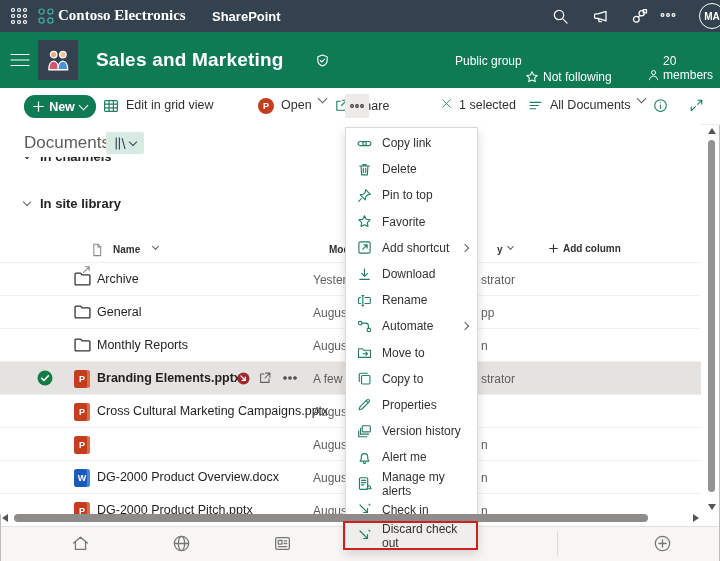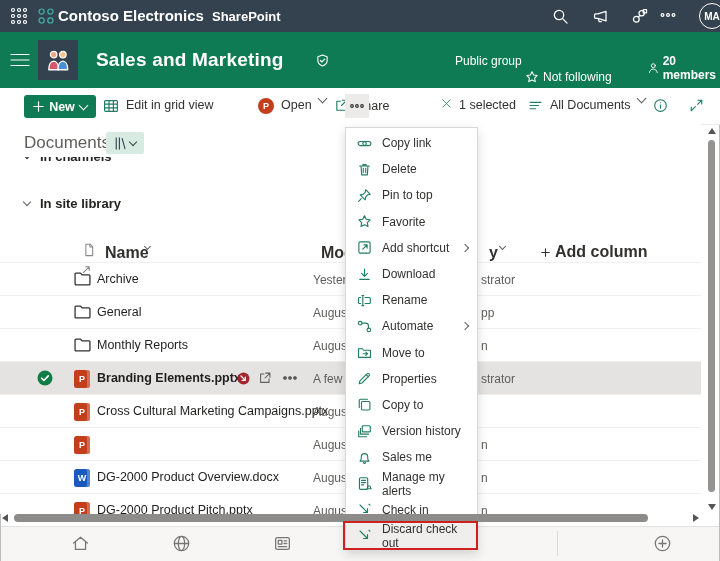--- a/index.html
+++ b/index.html
@@ -5,51 +5,51 @@
   html,body{margin:0;padding:0;background:#fff;}
   body{width:720px;height:561px;position:relative;overflow:hidden;
        font-family:"Liberation Sans",sans-serif;color:#323130;-webkit-font-smoothing:antialiased;}
   .screen{position:absolute;inset:0;box-shadow:inset 0 0 0 1px #bfbdbb;}
   .abs{position:absolute;}
   svg{fill:none;stroke:currentColor;stroke-width:1.2;stroke-linecap:round;stroke-linejoin:round;display:block;}
   .row-flex{display:flex;align-items:center;}
 
   
   .suite{position:absolute;left:0;top:0;width:720px;height:32px;background:#33424e;color:#fff;}
-  .suite .brand{position:absolute;left:58px;top:7px;font-family:Liberation Sans, sans-serif;font-weight:bold;font-size:15px;}
+  .suite .brand{position:absolute;left:58px;top:7px;font-family:Liberation Serif, serif;font-weight:bold;font-size:15px;}
   .suite .product{position:absolute;left:212px;top:9px;font-weight:bold;font-size:13px;}
   .avatar{position:absolute;left:690px;top:3px;width:24px;height:24px;border:1.5px solid #fff;border-radius:50%;
           font-size:10px;font-weight:bold;display:flex;align-items:center;justify-content:center;margin-left:9px;}
 
   
   .site{position:absolute;left:0;top:32px;width:720px;height:56px;background:#0f7b55;color:#fff;}
   .site-title{position:absolute;left:96px;top:17px;font-size:19px;font-weight:bold;letter-spacing:.2px;}
   .site-logo{position:absolute;left:38px;top:8px;width:40px;height:40px;background:#33424e;display:flex;align-items:center;justify-content:center;}
-  .site-meta{position:absolute;top:22px;font-size:12px;display:flex;align-items:center;gap:4px;}
+  .site-meta{position:absolute;top:22px;font-size:12px;display:flex;align-items:flex-end;gap:4px;}
 
   
   .cmd{position:absolute;left:0;top:88px;width:720px;height:36px;background:#fff;border-bottom:1px solid #ececec;}
-  .btn-new{position:absolute;left:24px;top:7px;width:72px;height:23px;background:#0f7b55;color:#fff;border-radius:3px;
+  .btn-new{position:absolute;left:24px;top:7px;width:72px;height:23px;background:#0f7b55;color:#fff;border-radius:11px;
            display:flex;align-items:center;justify-content:center;gap:5px;font-size:12.5px;font-weight:bold;}
   .cmd-item{position:absolute;top:10px;font-size:12.5px;color:#323130;display:flex;align-items:flex-start;gap:7px;}
   .chvb{width:6px;height:6px;border-right:1.3px solid currentColor;border-bottom:1.3px solid currentColor;
         transform:rotate(45deg);display:inline-block;margin-top:-3px;}
   .chvr{width:5px;height:5px;border-right:1.2px solid currentColor;border-bottom:1.2px solid currentColor;
         transform:rotate(-45deg);display:inline-block;}
   .more-btn{position:absolute;left:345px;top:6px;width:24px;height:24px;background:#edebe9;display:flex;align-items:center;justify-content:center;}
 
   
   .content{position:absolute;left:0;top:124px;width:701px;height:390px;background:#fff;}
   .doc-head{position:absolute;left:24px;top:9px;font-size:17px;color:#605e5c;}
   .books-btn{position:absolute;left:106px;top:8px;width:38px;height:22px;background:#d8ebe3;border-radius:2px;
              display:flex;align-items:center;justify-content:center;gap:3px;color:#33424e;}
   .clip-group{position:absolute;left:24px;top:33px;height:10px;overflow:hidden;width:200px;color:#252423;}
   .clip-group .inner{margin-top:-8px;font-size:13px;font-weight:bold;display:flex;gap:10px;align-items:center;}
   .group-site{position:absolute;left:24px;top:72px;font-size:13px;font-weight:bold;color:#252423;display:flex;align-items:center;gap:10px;}
-  .thead{position:absolute;left:8px;top:114px;width:701px;height:26px;font-size:16px;color:#323130;}
+  .thead{position:absolute;left:16px;top:114px;width:701px;height:26px;font-size:10px;color:#323130;}
   .trow{position:absolute;left:0;width:701px;height:33px;border-top:1px solid #f1f0ee;font-size:12.5px;}
   .cell-name{position:absolute;left:97px;top:9px;color:#201f1e;white-space:nowrap;}
   .cell-mod{position:absolute;left:313px;top:10px;color:#605e5c;font-size:12px;white-space:nowrap;}
   .cell-by{position:absolute;left:481px;top:10px;color:#605e5c;font-size:12px;white-space:nowrap;}
   .ficon{position:absolute;left:74px;top:8px;}
   .fbadge{width:16px;height:18px;border-radius:2.5px;color:#fff;font-size:9px;font-weight:bold;
           display:flex;align-items:center;justify-content:center;box-shadow:inset -3px 0 0 rgba(255,255,255,.25);}
   .sel{background:#e4e3e2;}
   .sel .cell-name{font-weight:bold;}
 
@@ -156,21 +156,21 @@
     </span>
     <span class="site-meta" style="left:455px;">
       <span>Public group</span>
     </span>
     <span class="site-meta" style="left:525px;margin-top:16px;">
       <svg width="14" height="14" viewBox="0 0 16 16" stroke="#fff">
           <path d="M8 1.9l1.85 3.75 4.15.6-3 2.93.7 4.12L8 11.35l-3.7 1.95.7-4.12-3-2.93 4.15-.6z"></path>
         </svg>
       <span>Not following</span>
     </span>
-    <span class="site-meta" style="left:648px;font-weight:bold;">
+    <span class="site-meta" style="left:648px;">
       <svg width="13" height="14" viewBox="0 0 14 14" stroke="#fff">
           <circle cx="7" cy="4" r="2.6"></circle>
           <path d="M1.8 13c.6-3 2.6-4.6 5.2-4.6s4.6 1.6 5.2 4.6"></path>
         </svg>
       <span>20 members</span>
     </span>
   </div>
 
   <div class="cmd">
     <span class="btn-new">
@@ -495,53 +495,53 @@
           <svg width="15" height="15" viewBox="0 0 16 16">
             <path d="M1.6 4h4.2l1.4 1.6h7.2v7.6H1.6z"></path>
             <path d="M6.6 9.3h4.6M9.4 7.5l1.8 1.8-1.8 1.8"></path>
           </svg>
         </span>
       <span>Move to</span>
     </div>
     <div class="mi">
       <span class="mic">
           <svg width="15" height="15" viewBox="0 0 16 16">
+            <rect x="4.8" y="4.8" width="9" height="9" rx="1.2"></rect>
+            <path d="M11.2 2.4H4A1.6 1.6 0 002.4 4v7.2"></path>
+          </svg>
+        </span>
+      <span>Copy to</span>
+    </div>
+    <div class="mi">
+      <span class="mic">
+          <svg width="15" height="15" viewBox="0 0 16 16">
             <path d="M2.4 13.6l.7-3 7.5-7.5a1.55 1.55 0 012.2 2.2l-7.5 7.5z"></path>
             <path d="M9.8 3.9l2.2 2.2"></path>
           </svg>
         </span>
       <span>Properties</span>
-    </div>
-    <div class="mi">
-      <span class="mic">
-          <svg width="15" height="15" viewBox="0 0 16 16">
-            <rect x="4.8" y="4.8" width="9" height="9" rx="1.2"></rect>
-            <path d="M11.2 2.4H4A1.6 1.6 0 002.4 4v7.2"></path>
-          </svg>
-        </span>
-      <span>Copy to</span>
     </div>
     <div class="mi">
       <span class="mic">
           <svg width="15" height="15" viewBox="0 0 16 16">
             <rect x="5.6" y="1.8" width="8.6" height="6.6" rx="1"></rect>
             <path d="M3.7 4.6v6.2h8.6"></path>
             <path d="M1.8 7.4v6.2h8.6"></path>
           </svg>
         </span>
       <span>Version history</span>
     </div>
     <div class="mi">
       <span class="mic">
           <svg width="15" height="15" viewBox="0 0 16 16">
             <path d="M3.2 11.8h9.6c-.9-1-1.4-2-1.4-3.4V7.2a3.4 3.4 0 00-6.8 0v1.2c0 1.4-.5 2.4-1.4 3.4z"></path>
             <path d="M6.8 13.3a1.25 1.25 0 002.4 0"></path>
           </svg>
         </span>
-      <span>Sales me</span>
+      <span>Alert me</span>
     </div>
     <div class="mi">
       <span class="mic">
           <svg width="15" height="15" viewBox="0 0 16 16">
             <rect x="2.6" y="1.8" width="8.8" height="12.4" rx="1.2"></rect>
             <path d="M4.8 4.6h4.4M4.8 7h4.4M4.8 9.4h2.4"></path>
             <path d="M10.6 13.6h4.4c-.5-.5-.7-1-.7-1.7a1.5 1.5 0 00-3 0c0 .7-.2 1.2-.7 1.7z"></path>
           </svg>
         </span>
       <span>Manage my alerts</span>

